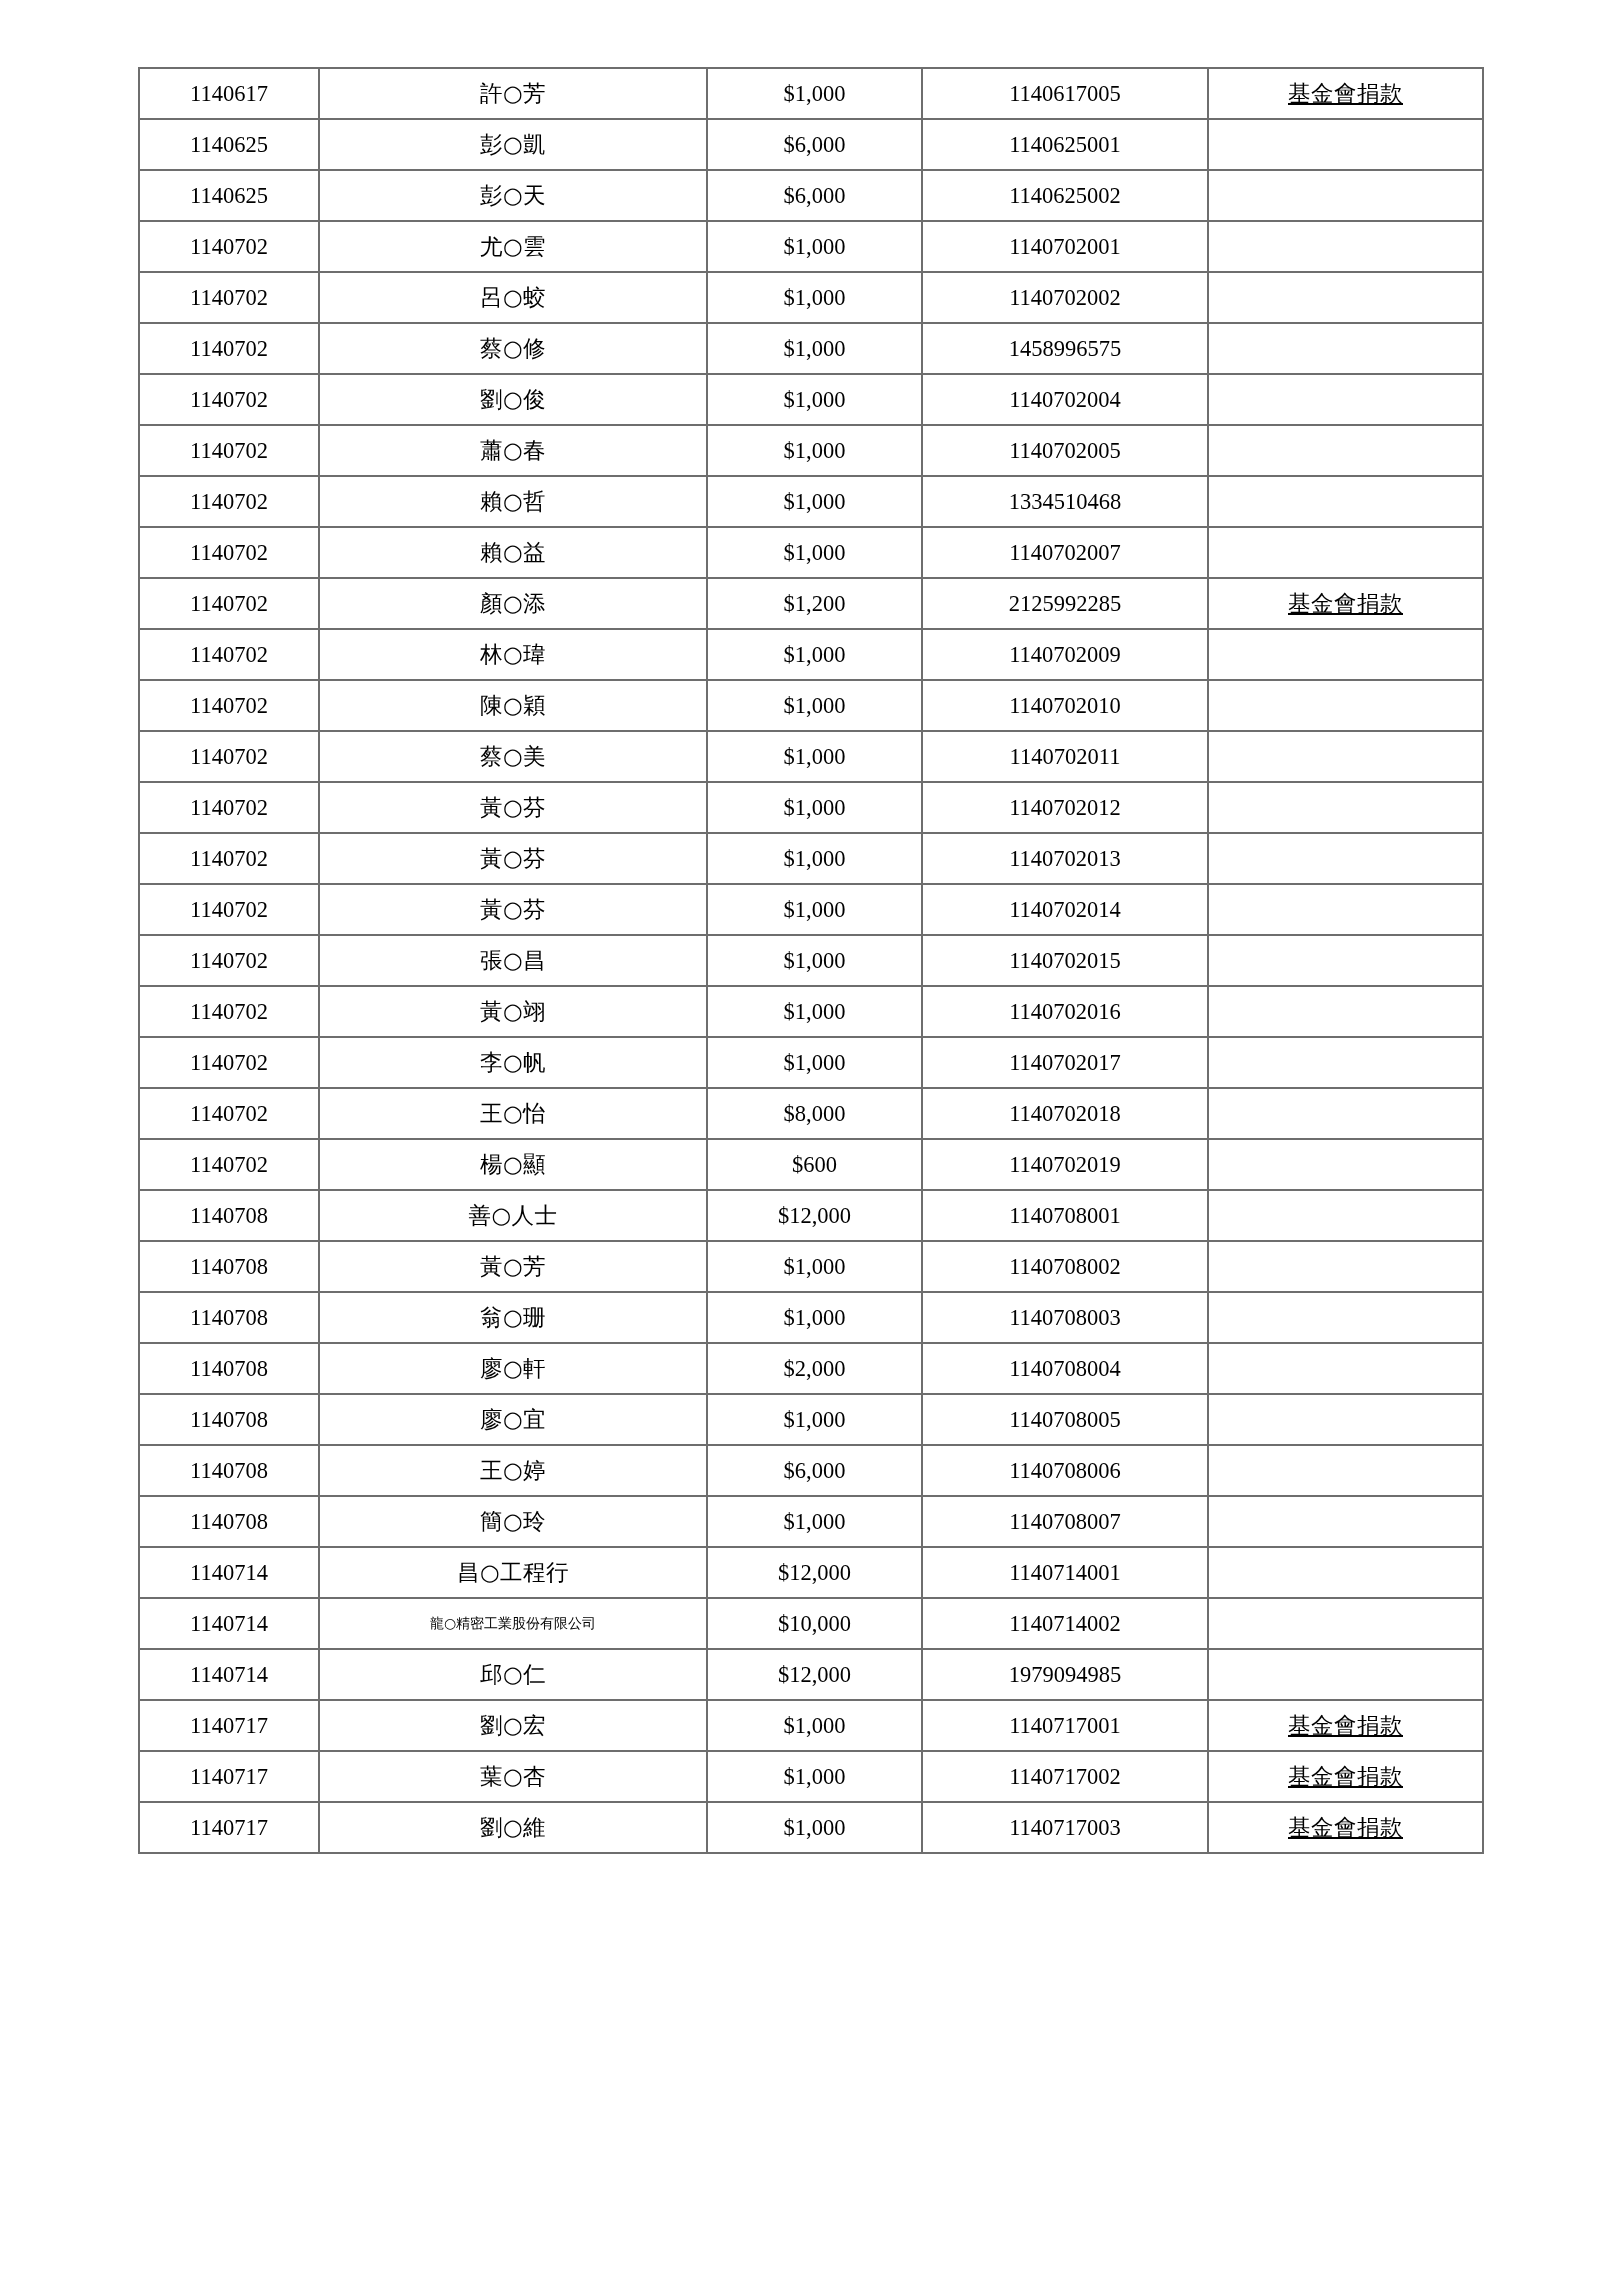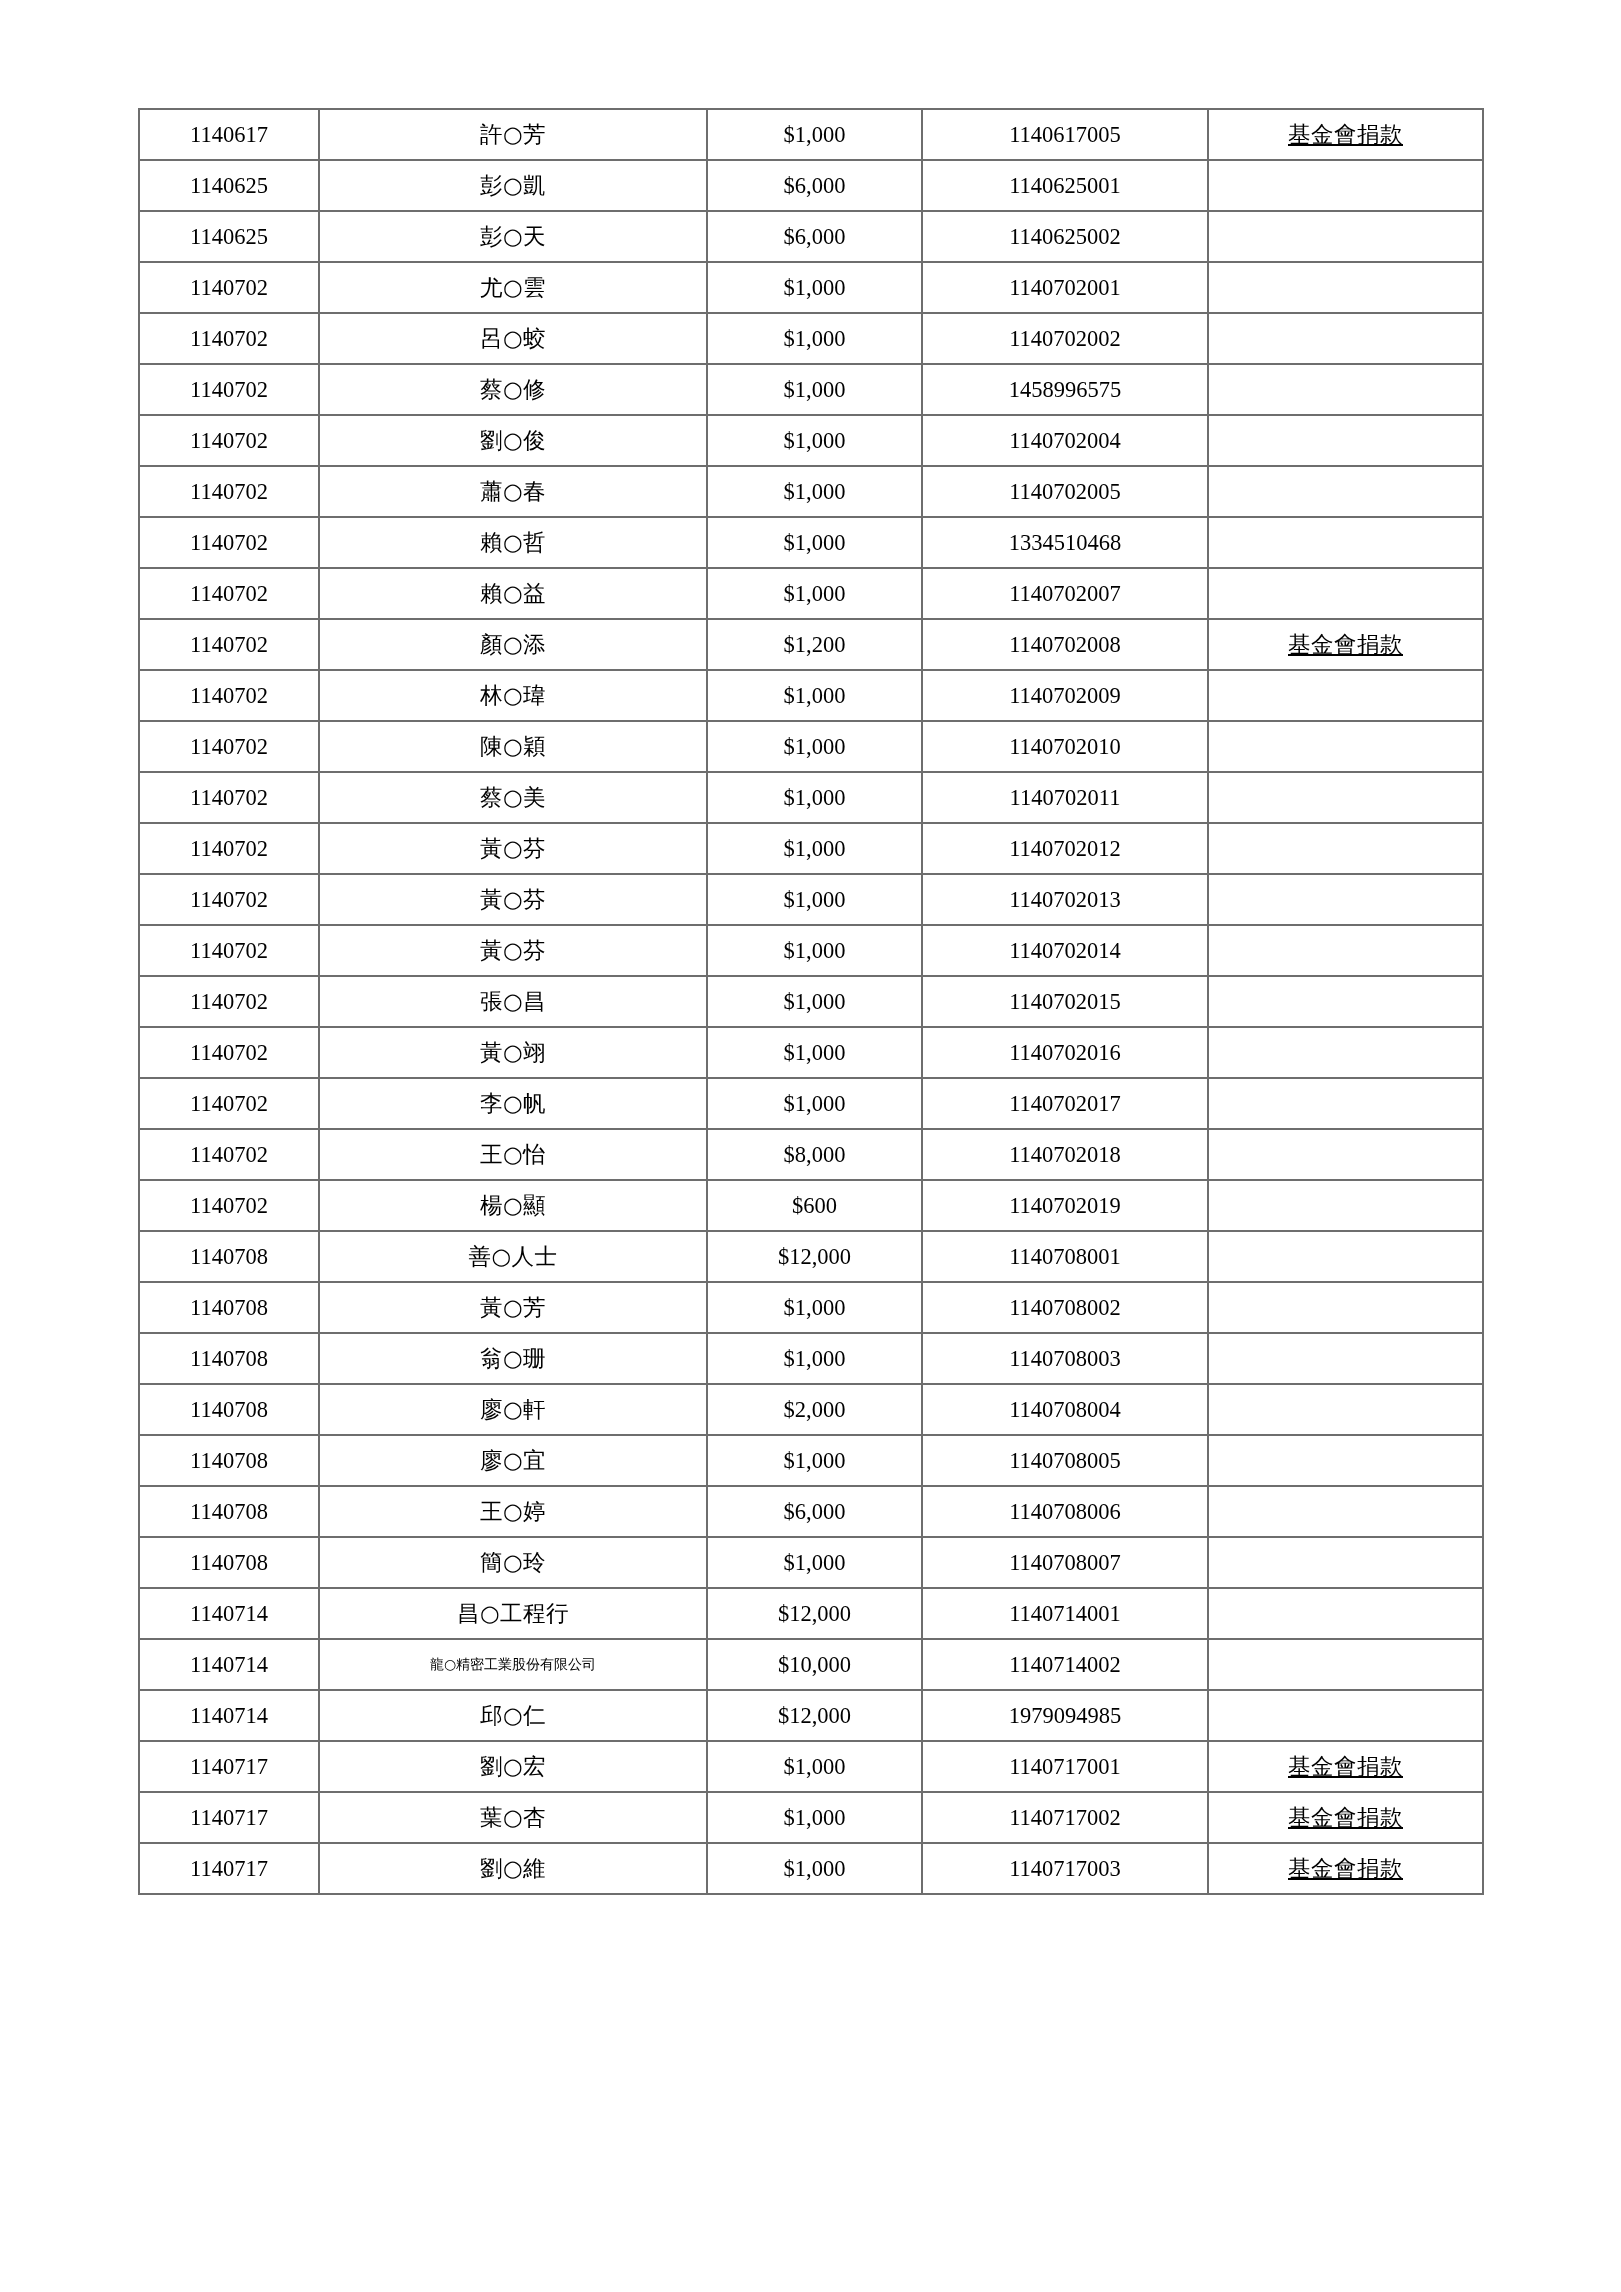--- a/index.html
+++ b/index.html
@@ -13,21 +13,21 @@
     height: 2293px;
     font-family: "Liberation Serif", "DejaVu Serif", serif;
     color: #000000;
     -webkit-font-smoothing: none;
   }
   .page {
     position: relative;
     width: 1621px;
     height: 2293px;
     box-sizing: border-box;
-    padding-top: 108px;
+    padding-top: 67px;
     padding-left: 138px;
     padding-right: 138px;
   }
   table.donation-table {
     border-collapse: collapse;
     table-layout: fixed;
     width: 1345px;
     border: 2.9px solid #6e6e6e;
   }
   table.donation-table td {
@@ -151,21 +151,21 @@
           <td class="cell-date">1140702</td>
           <td class="cell-name">賴○益</td>
           <td class="cell-amount">$1,000</td>
           <td class="cell-receipt">1140702007</td>
           <td class="cell-note cell-empty"></td>
         </tr>
         <tr>
           <td class="cell-date">1140702</td>
           <td class="cell-name">顏○添</td>
           <td class="cell-amount">$1,200</td>
-          <td class="cell-receipt">1140702008</td>
+          <td class="cell-receipt">2125992285</td>
           <td class="cell-note">基金會捐款</td>
         </tr>
         <tr>
           <td class="cell-date">1140702</td>
           <td class="cell-name">林○瑋</td>
           <td class="cell-amount">$1,000</td>
           <td class="cell-receipt">1140702009</td>
           <td class="cell-note cell-empty"></td>
         </tr>
         <tr>

